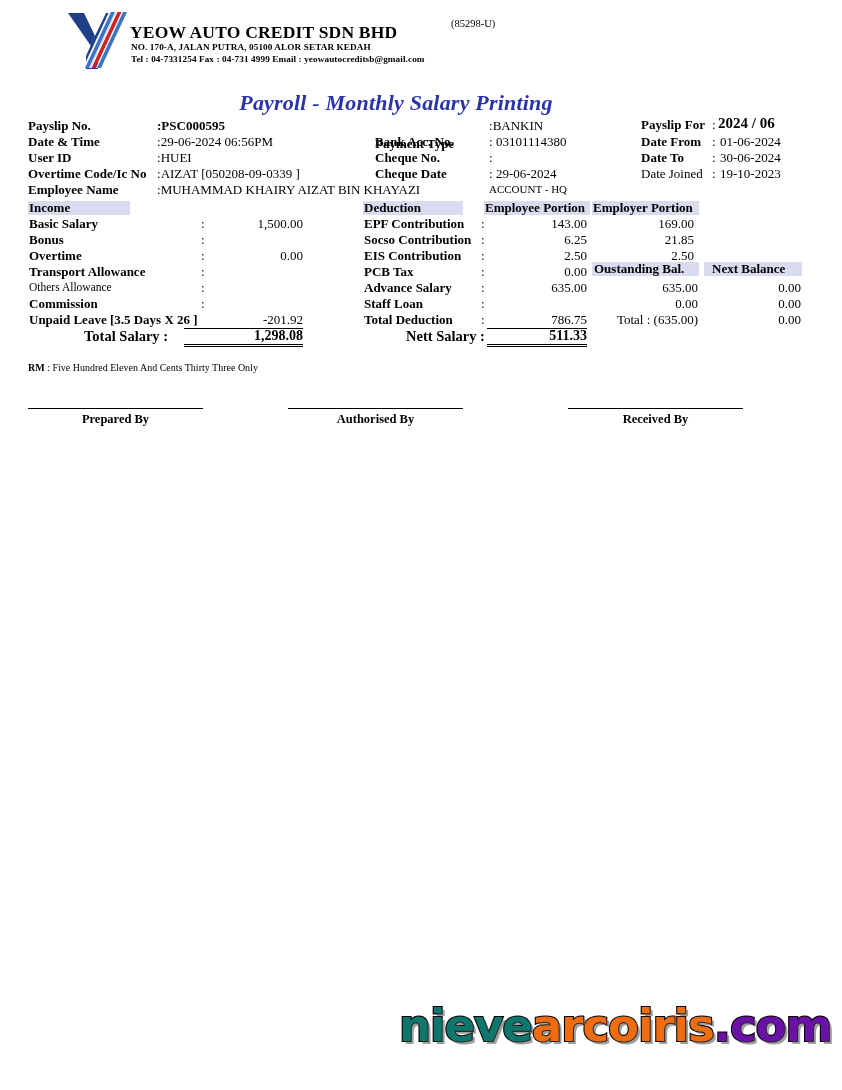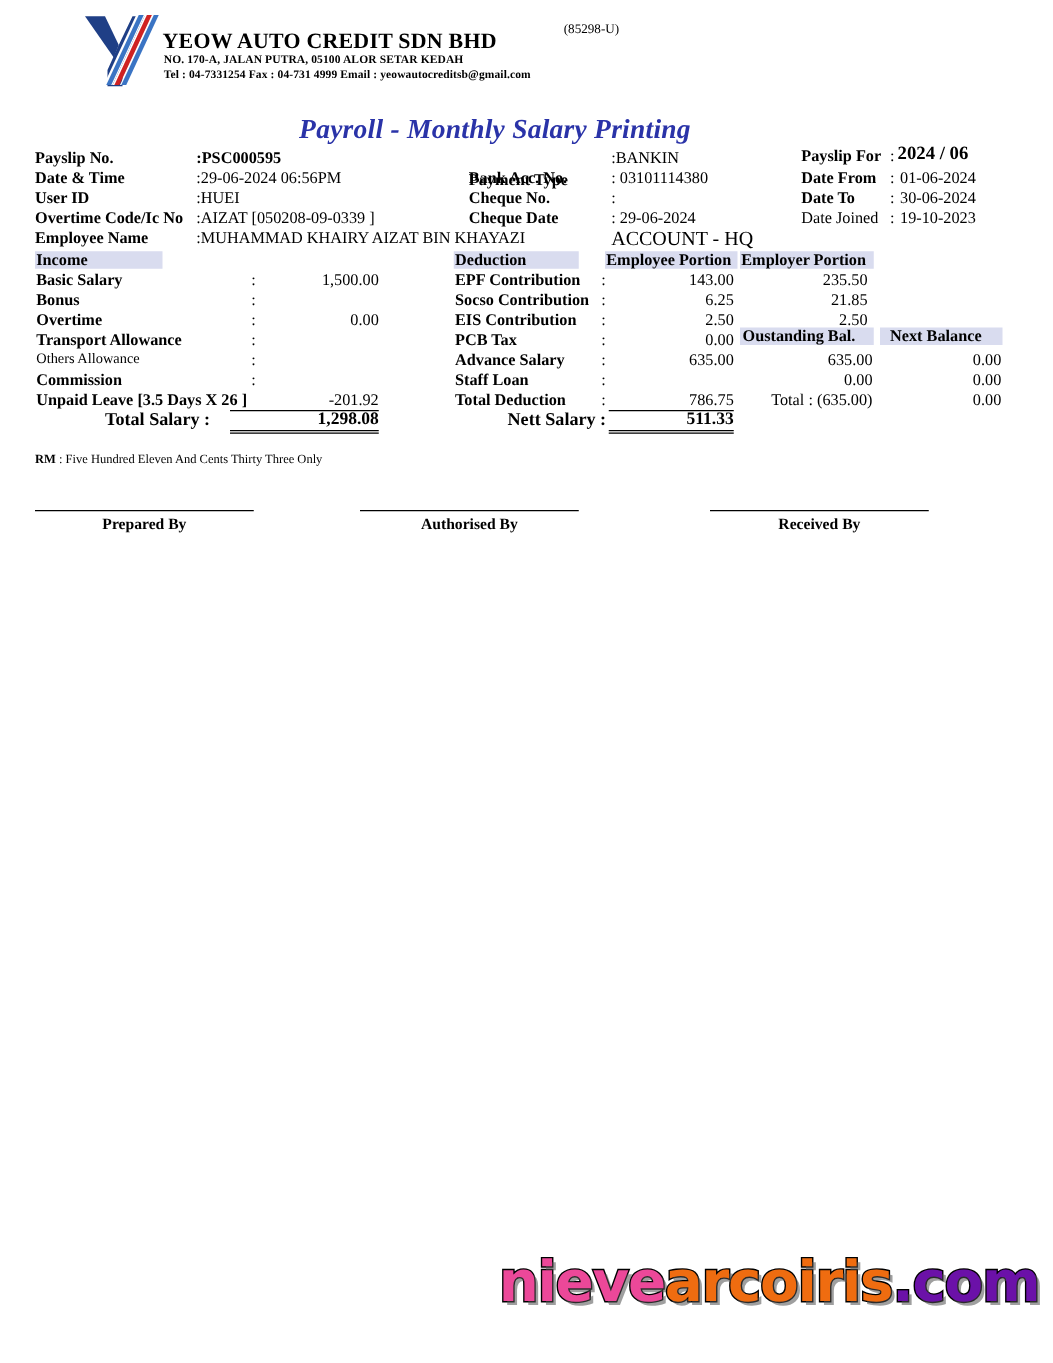--- a/index.html
+++ b/index.html
@@ -121,21 +121,21 @@
     left: 399px; top: 999px;
     font-family: "DejaVu Sans", sans-serif;
     font-size: 45px;
     font-weight: bold;
     letter-spacing: -1px;
     white-space: nowrap;
     -webkit-text-stroke: 2.2px #000000;
     paint-order: stroke fill;
     text-shadow: 3px 3px 0 rgba(80,80,80,0.55);
   }
-  .wm-a { color: #ec4899; }
+  .wm-a { color: #0f766e; }
   .wm-b { color: #ef6c10; }
   .wm-c { color: #6b11a8; }
 </style>
 </head>
 <body>
 
 <div class="page">
 
   <div class="logo-wrap">
     <svg width="64" height="62" viewBox="0 0 64 62" xmlns="http://www.w3.org/2000/svg">
@@ -177,21 +177,21 @@
 
   <div class="f info-m-lbl" style="top:134px;">Bank Acc. No.</div>
   <div class="f info-m-val" style="top:134px;"><span>:</span>&nbsp;<span>03101114380</span></div>
 
   <div class="f info-m-lbl" style="top:150px;">Cheque No.</div>
   <div class="f info-m-val" style="top:150px;"><span>:</span><span></span></div>
 
   <div class="f info-m-lbl" style="top:166px;">Cheque Date</div>
   <div class="f info-m-val" style="top:166px;"><span>:</span>&nbsp;<span>29-06-2024</span></div>
 
-  <div class="f" style="left:489px; top:183px; font-size:16px;">ACCOUNT - HQ</div>
+  <div class="f" style="left:489px; top:183px; font-size:11px;">ACCOUNT - HQ</div>
 
   <div class="f info-r b" style="left:641px; top:117px; font-size:13px;text-align:right;">Payslip For</div>
   <div class="f info-r" style="left:712px; top:117px;">:</div>
   <div class="f info-r b" style="left:718px; top:115px; font-size:15px;">2024 / 06</div>
 
   <div class="f info-r b" style="left:641px; top:134px;">Date From</div>
   <div class="f info-r" style="left:712px; top:134px;">:</div>
   <div class="f info-r" style="left:720px; top:134px;">01-06-2024</div>
 
   <div class="f info-r b" style="left:641px; top:150px;">Date To</div>
@@ -242,21 +242,21 @@
   <div class="f rt b uline" style="left:184px; top:328px; width:119px; font-size:14px;">1,298.08</div>
   <div class="dbl-u" style="left:184px; top:346px; width:119px;"></div>
 
   <div class="f lbl" style="left:364px; top:200px;">Deduction</div>
   <div class="f lbl" style="left:485px; top:200px;">Employee Portion</div>
   <div class="f lbl" style="left:593px; top:200px;">Employer Portion</div>
 
   <div class="f lbl" style="left:364px; top:216px;">EPF Contribution</div>
   <div class="f val" style="left:481px; top:216px;">:</div>
   <div class="f num rt" style="left:487px; top:216px; width:100px;">143.00</div>
-  <div class="f num rt" style="left:594px; top:216px; width:100px;">235.50</div>
+  <div class="f num rt" style="left:594px; top:216px; width:100px;">169.00</div>
 
   <div class="f lbl" style="left:364px; top:232px;">Socso Contribution</div>
   <div class="f val" style="left:481px; top:232px;">:</div>
   <div class="f num rt" style="left:487px; top:232px; width:100px;">6.25</div>
   <div class="f num rt" style="left:594px; top:232px; width:100px;">21.85</div>
 
   <div class="f lbl" style="left:364px; top:248px;">EIS Contribution</div>
   <div class="f val" style="left:481px; top:248px;">:</div>
   <div class="f num rt" style="left:487px; top:248px; width:100px;">2.50</div>
   <div class="f num rt" style="left:594px; top:248px; width:100px;">2.50</div>

